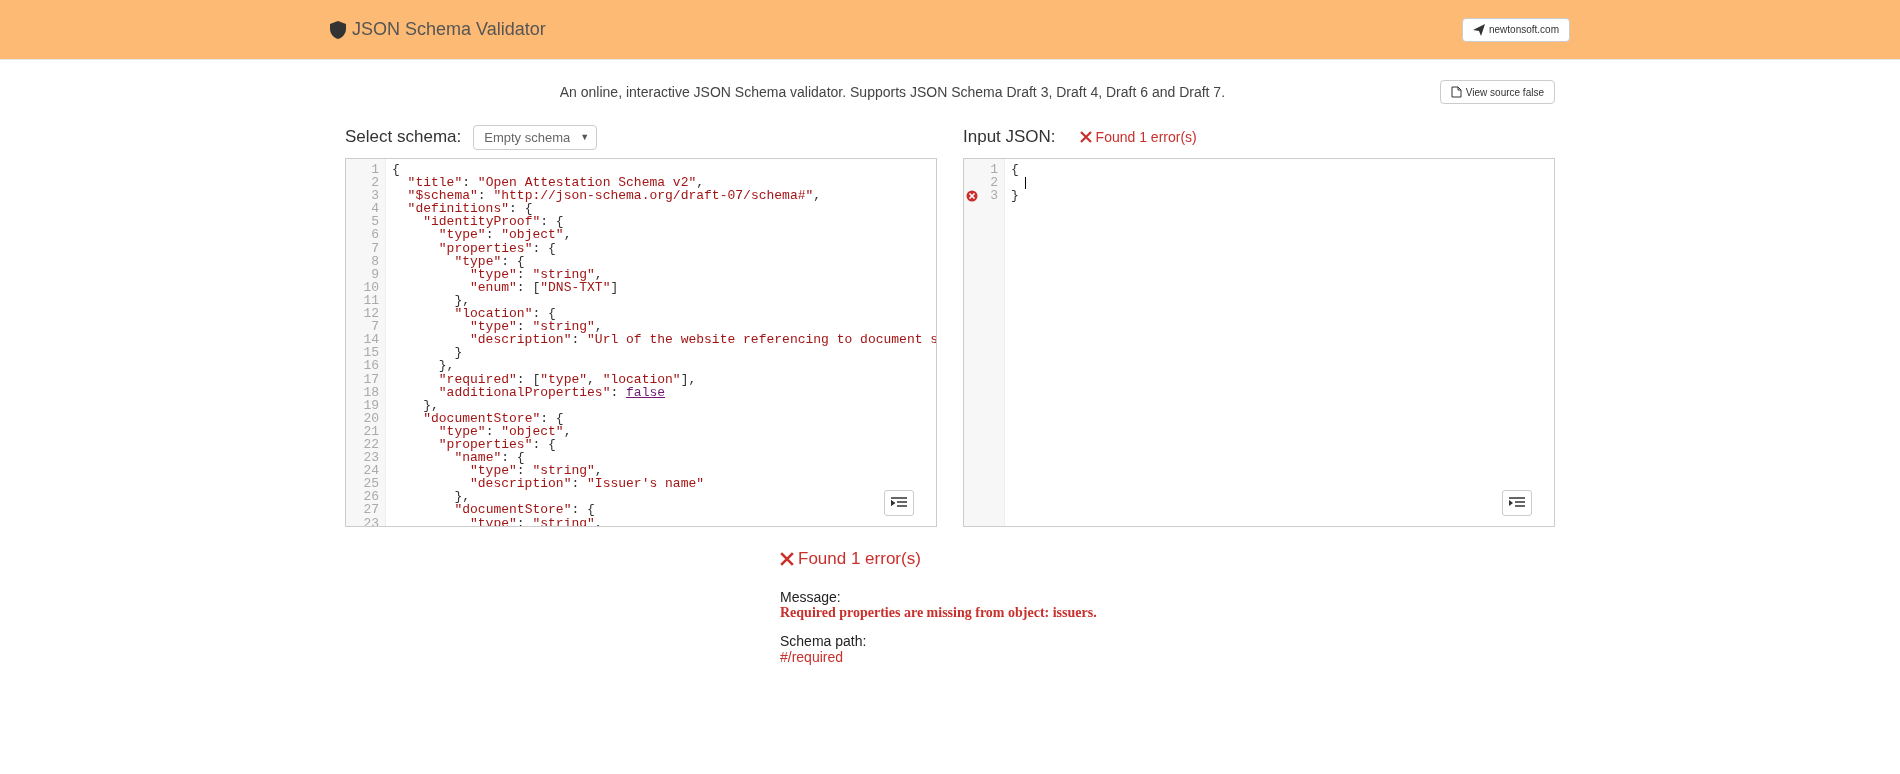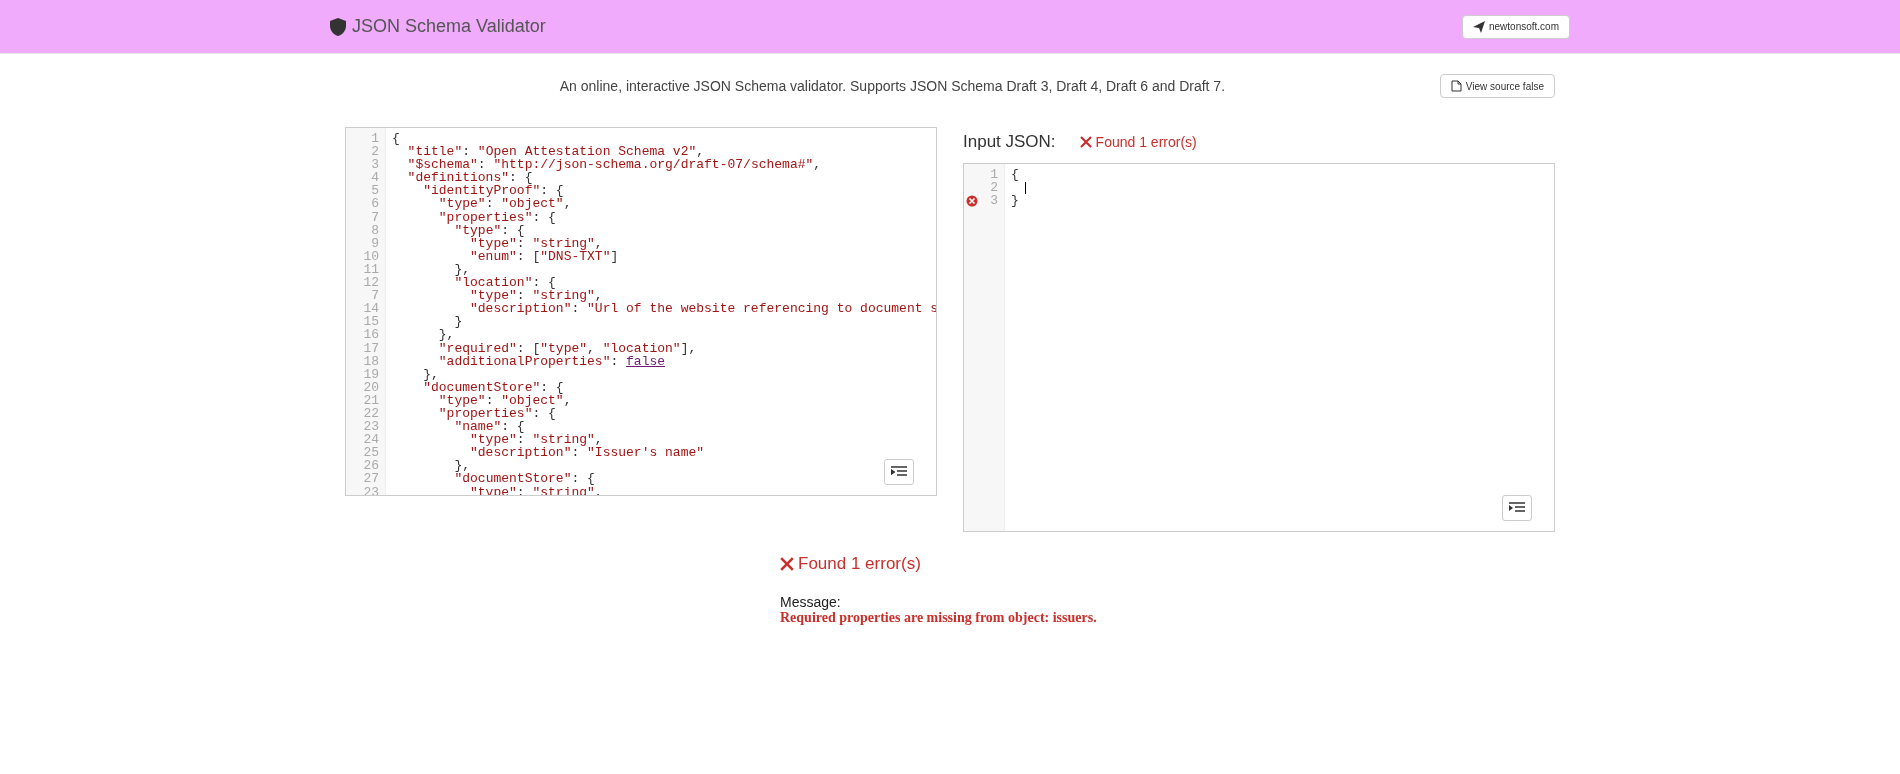--- a/index.html
+++ b/index.html
@@ -1,24 +1,24 @@
 <!DOCTYPE html>
 <html><head>
 <meta charset="utf-8">
 <style>
 * { box-sizing: border-box; margin: 0; padding: 0; }
 body { font-family: -apple-system, BlinkMacSystemFont, "Segoe UI", Helvetica, Arial, sans-serif; font-size: 14px; color: #333; background: #fff; }
-.topbar { background: #f0abfc; border-bottom: 1px solid #e7e7e7; height: 54px; display: flex; align-items: center; padding: 0 15px; }
+.topbar { background: #fdba74; border-bottom: 1px solid #e7e7e7; height: 60px; display: flex; align-items: center; padding: 0 15px; }
 .topbar-inner { width: 100%; max-width: 1240px; margin: 0 auto; display: flex; align-items: center; justify-content: space-between; }
 .brand { display: flex; align-items: center; font-size: 18px; color: #555; }
 .brand svg { margin-right: 6px; }
 .btn { display: inline-flex; align-items: center; background: #fff; border: 1px solid #ccc; border-radius: 4px; padding: 5px 10px; font-size: 10px; color: #333; cursor: pointer; }
 .btn svg { margin-right: 4px; }
 .container { max-width: 1240px; margin: 0 auto; padding: 10px 15px 30px; }
-.intro-row { display: flex; align-items: center; justify-content: space-between; margin: 10px 0 29px; }
+.intro-row { display: flex; align-items: center; justify-content: space-between; margin: 10px 0 18px; }
 .intro-row p { color: #444; font-size: 14px; }
 .panels { display: flex; gap: 26px; }
 .panel { flex: 1; min-width: 0; }
 .panel-header { display: flex; align-items: center; gap: 12px; margin-bottom: 6px; min-height: 30px; }
 .panel-header-label { font-size: 17px; color: #333; }
 .select-wrap { position: relative; }
 .select-wrap select { appearance: none; -webkit-appearance: none; border: 1px solid #ccc; border-radius: 4px; padding: 4px 26px 4px 10px; font-size: 13px; color: #666; background: #fff; }
 .select-wrap::after { content: "▼"; position: absolute; right: 8px; top: 50%; transform: translateY(-50%); font-size: 9px; color: #555; pointer-events: none; }
 .error-badge { color: #c9302c; font-weight: 500; display: inline-flex; align-items: center; }
 .error-badge svg { margin-right: 4px; }
@@ -71,20 +71,28 @@
     <button class="btn">
       <svg width="11" height="12" viewBox="0 0 11 12">
           <path fill="none" stroke="#333" stroke-width="1" d="M1 1 H7 L10 4 V11 H1 Z M7 1 V4 H10"></path>
         </svg>
       <span>View source false</span>
     </button>
   </div>
 
   <div class="panels">
     <div class="panel">
+      <div class="panel-header">
+        <span class="panel-header-label">Select schema:</span>
+        <span class="select-wrap">
+          <select>
+            <option>Empty schema</option>
+          </select>
+        </span>
+      </div>
       <div class="editor">
         <div class="editor-content" id="schema-editor-content">
             <div class="gutter">
               <div class="gutter-line">1</div>
               <div class="gutter-line">2</div>
               <div class="gutter-line">3</div>
               <div class="gutter-line">4</div>
               <div class="gutter-line">5</div>
               <div class="gutter-line">6</div>
               <div class="gutter-line">7</div>
@@ -166,14 +174,18 @@
     <div class="error-badge">
       <svg width="14" height="14" viewBox="0 0 12 12">
           <path stroke="#c9302c" stroke-width="2.2" d="M1 1 L11 11 M11 1 L1 11"></path>
         </svg>
       <span>Found 1 error(s)</span>
     </div>
     <div class="results-row">
       <span class="lab">Message:</span>
       <span class="val-err">Required properties are missing from object: issuers.</span>
     </div>
+    <div class="results-row">
+      <span class="lab">Schema path:</span>
+      <span class="val-path">#/required</span>
+    </div>
   </div>
 </div>
 
 </body></html>

